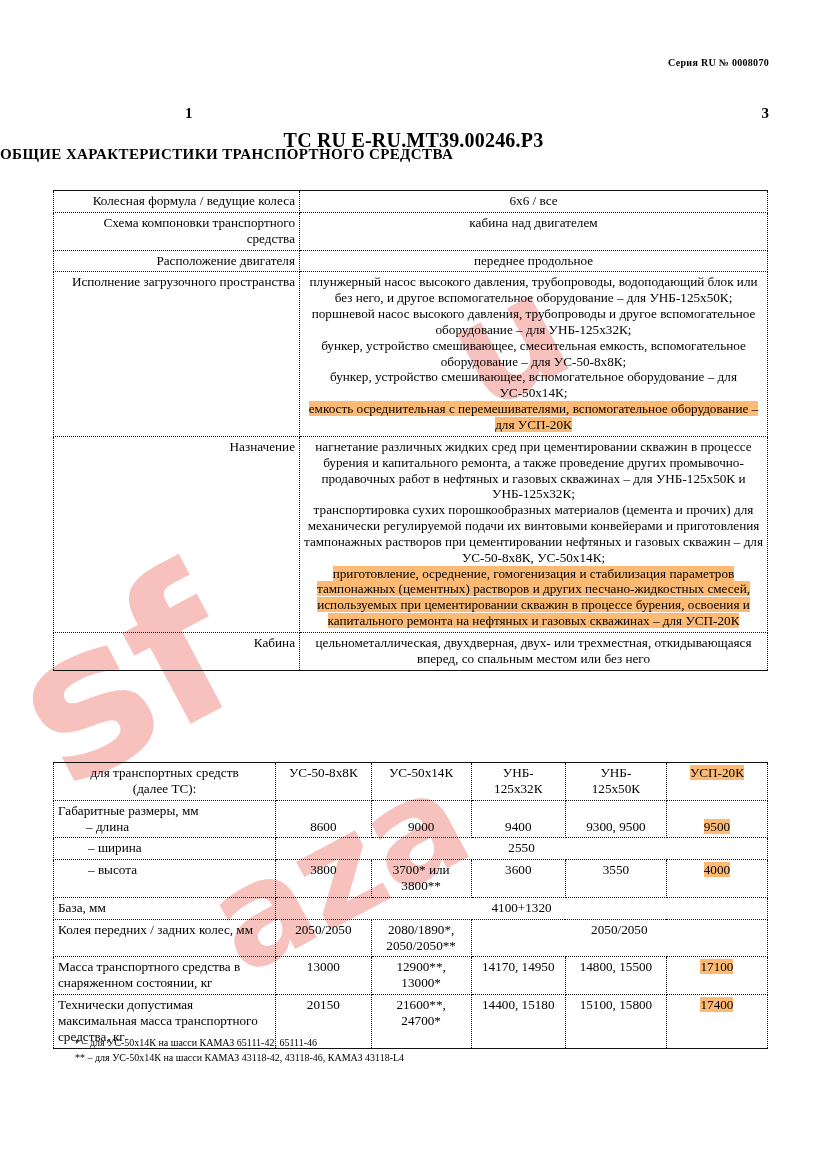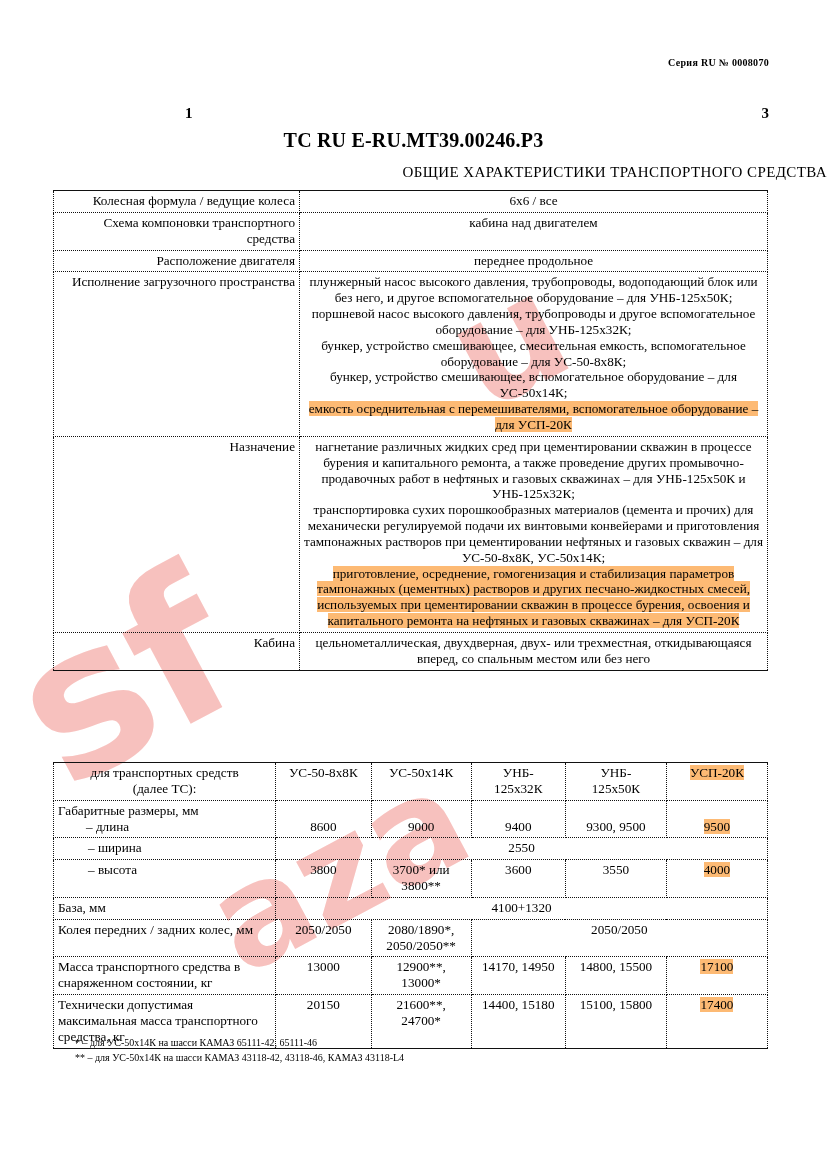--- a/index.html
+++ b/index.html
@@ -82,24 +82,24 @@
     position: absolute;
     top: 129px; left: 0; right: 0;
     text-align: center;
     font-size: 20px;
     font-weight: bold;
     letter-spacing: .2px;
     z-index: 2;
   }
   .maintitle {
     position: absolute;
-    top: 164px; left: 0; right: 0;
-    text-align: right;
+    top: 146px; left: 0; right: 0;
+    text-align: left;
     font-size: 15px;
-    font-weight: normal;
+    font-weight: bold;
     letter-spacing: .4px;
     z-index: 2;
   }
 
   
   .tbl {
     position: absolute;
     left: 53px;
     width: 715px;
     border-collapse: collapse;

